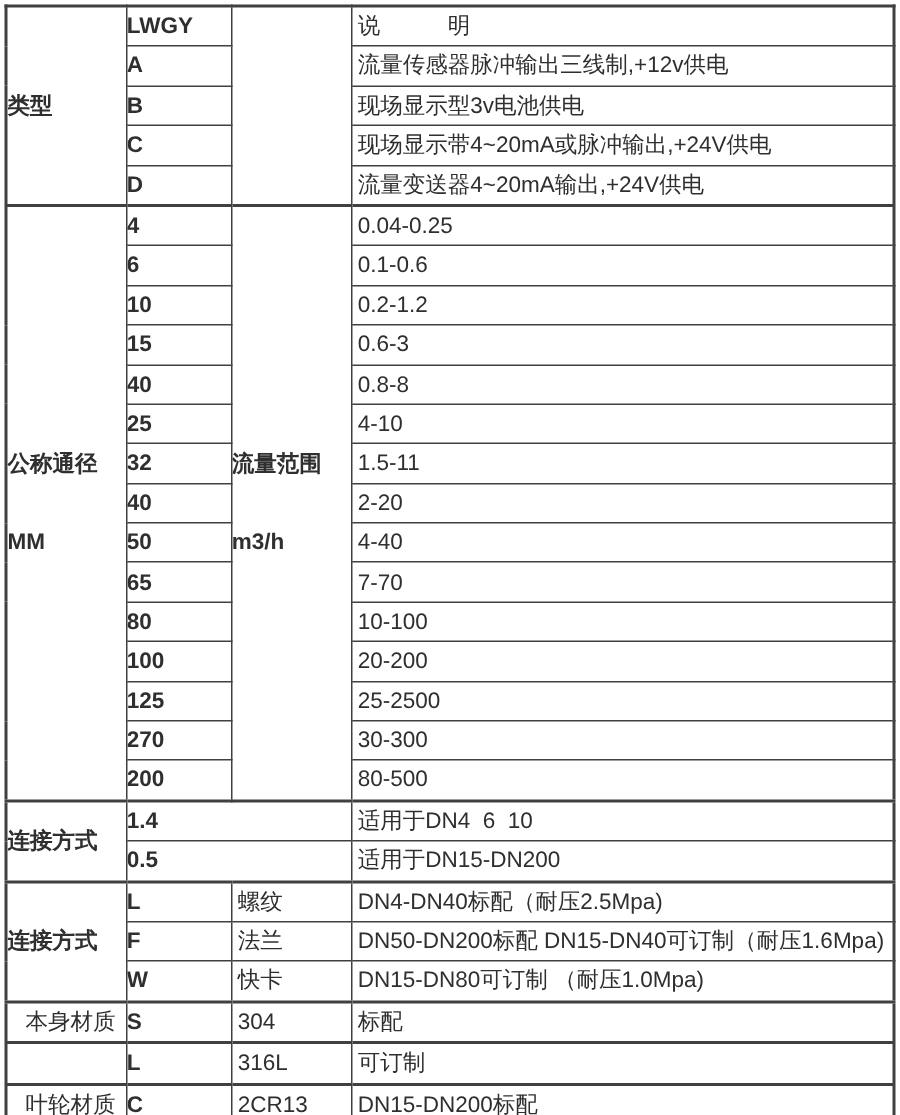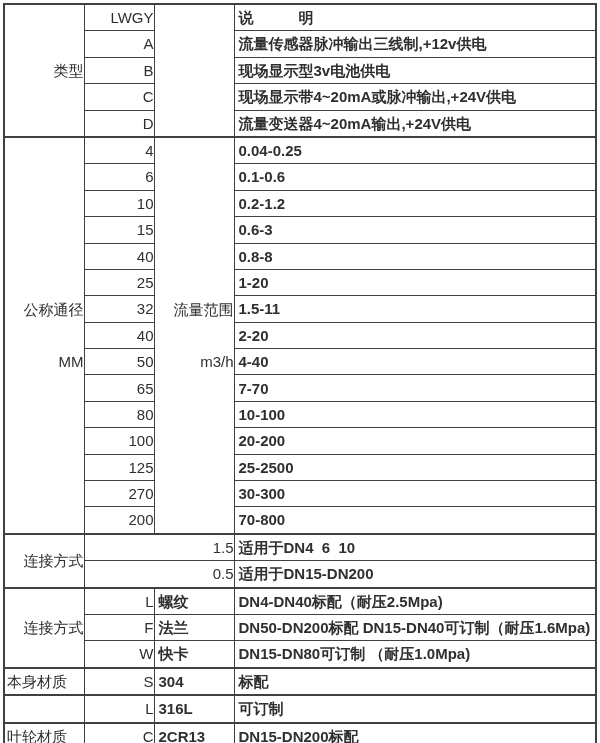--- a/index.html
+++ b/index.html
@@ -27,23 +27,23 @@
     height: 25.4px;
     padding: 0;
     font-size: 15px;
     line-height: 1.15;
     color: #2f2f2f;
     vertical-align: middle;
     white-space: pre;
     overflow: hidden;
   }
   tr.sec td { border-top: 2px solid #404040; }
-  .tc { text-align: right; }
-  .tl { text-align: left; padding-left: 4px; font-weight: bold; }
-  .tll { text-align: left; padding-left: 2px; }
+  .tc { text-align: left; font-weight: bold; }
+  .tl { text-align: left; padding-left: 4px; }
+  .tll { text-align: left; padding-left: 12px; }
 </style>
 </head>
 <body>
 
 <div class="table-wrap">
 <table class="spec">
   <colgroup>
         <col class="c1">
         <col class="c2">
         <col class="c3">
@@ -97,21 +97,21 @@
   <tr>
           <td class="tc">15</td>
           <td class="tl">0.6-3</td>
         </tr>
   <tr>
           <td class="tc">40</td>
           <td class="tl">0.8-8</td>
         </tr>
   <tr>
           <td class="tc">25</td>
-          <td class="tl">1-20</td>
+          <td class="tl">4-10</td>
         </tr>
   <tr>
           <td class="tc">32</td>
           <td class="tl">1.5-11</td>
         </tr>
   <tr>
           <td class="tc">40</td>
           <td class="tl">2-20</td>
         </tr>
   <tr>
@@ -133,26 +133,26 @@
   <tr>
           <td class="tc">125</td>
           <td class="tl">25-2500</td>
         </tr>
   <tr>
           <td class="tc">270</td>
           <td class="tl">30-300</td>
         </tr>
   <tr>
           <td class="tc">200</td>
-          <td class="tl">70-800</td>
+          <td class="tl">80-500</td>
         </tr>
 
   <tr class="sec">
     <td class="tc" rowspan="2">连接方式</td>
-    <td class="tc" colspan="2">1.5</td>
+    <td class="tc" colspan="2">1.4</td>
     <td class="tl">适用于DN4  6  10</td>
   </tr>
   <tr>
     <td class="tc" colspan="2">0.5</td>
     <td class="tl">适用于DN15-DN200</td>
   </tr>
 
   <tr class="sec">
     <td class="tc" rowspan="3">连接方式</td>
     <td class="tc">L</td>

